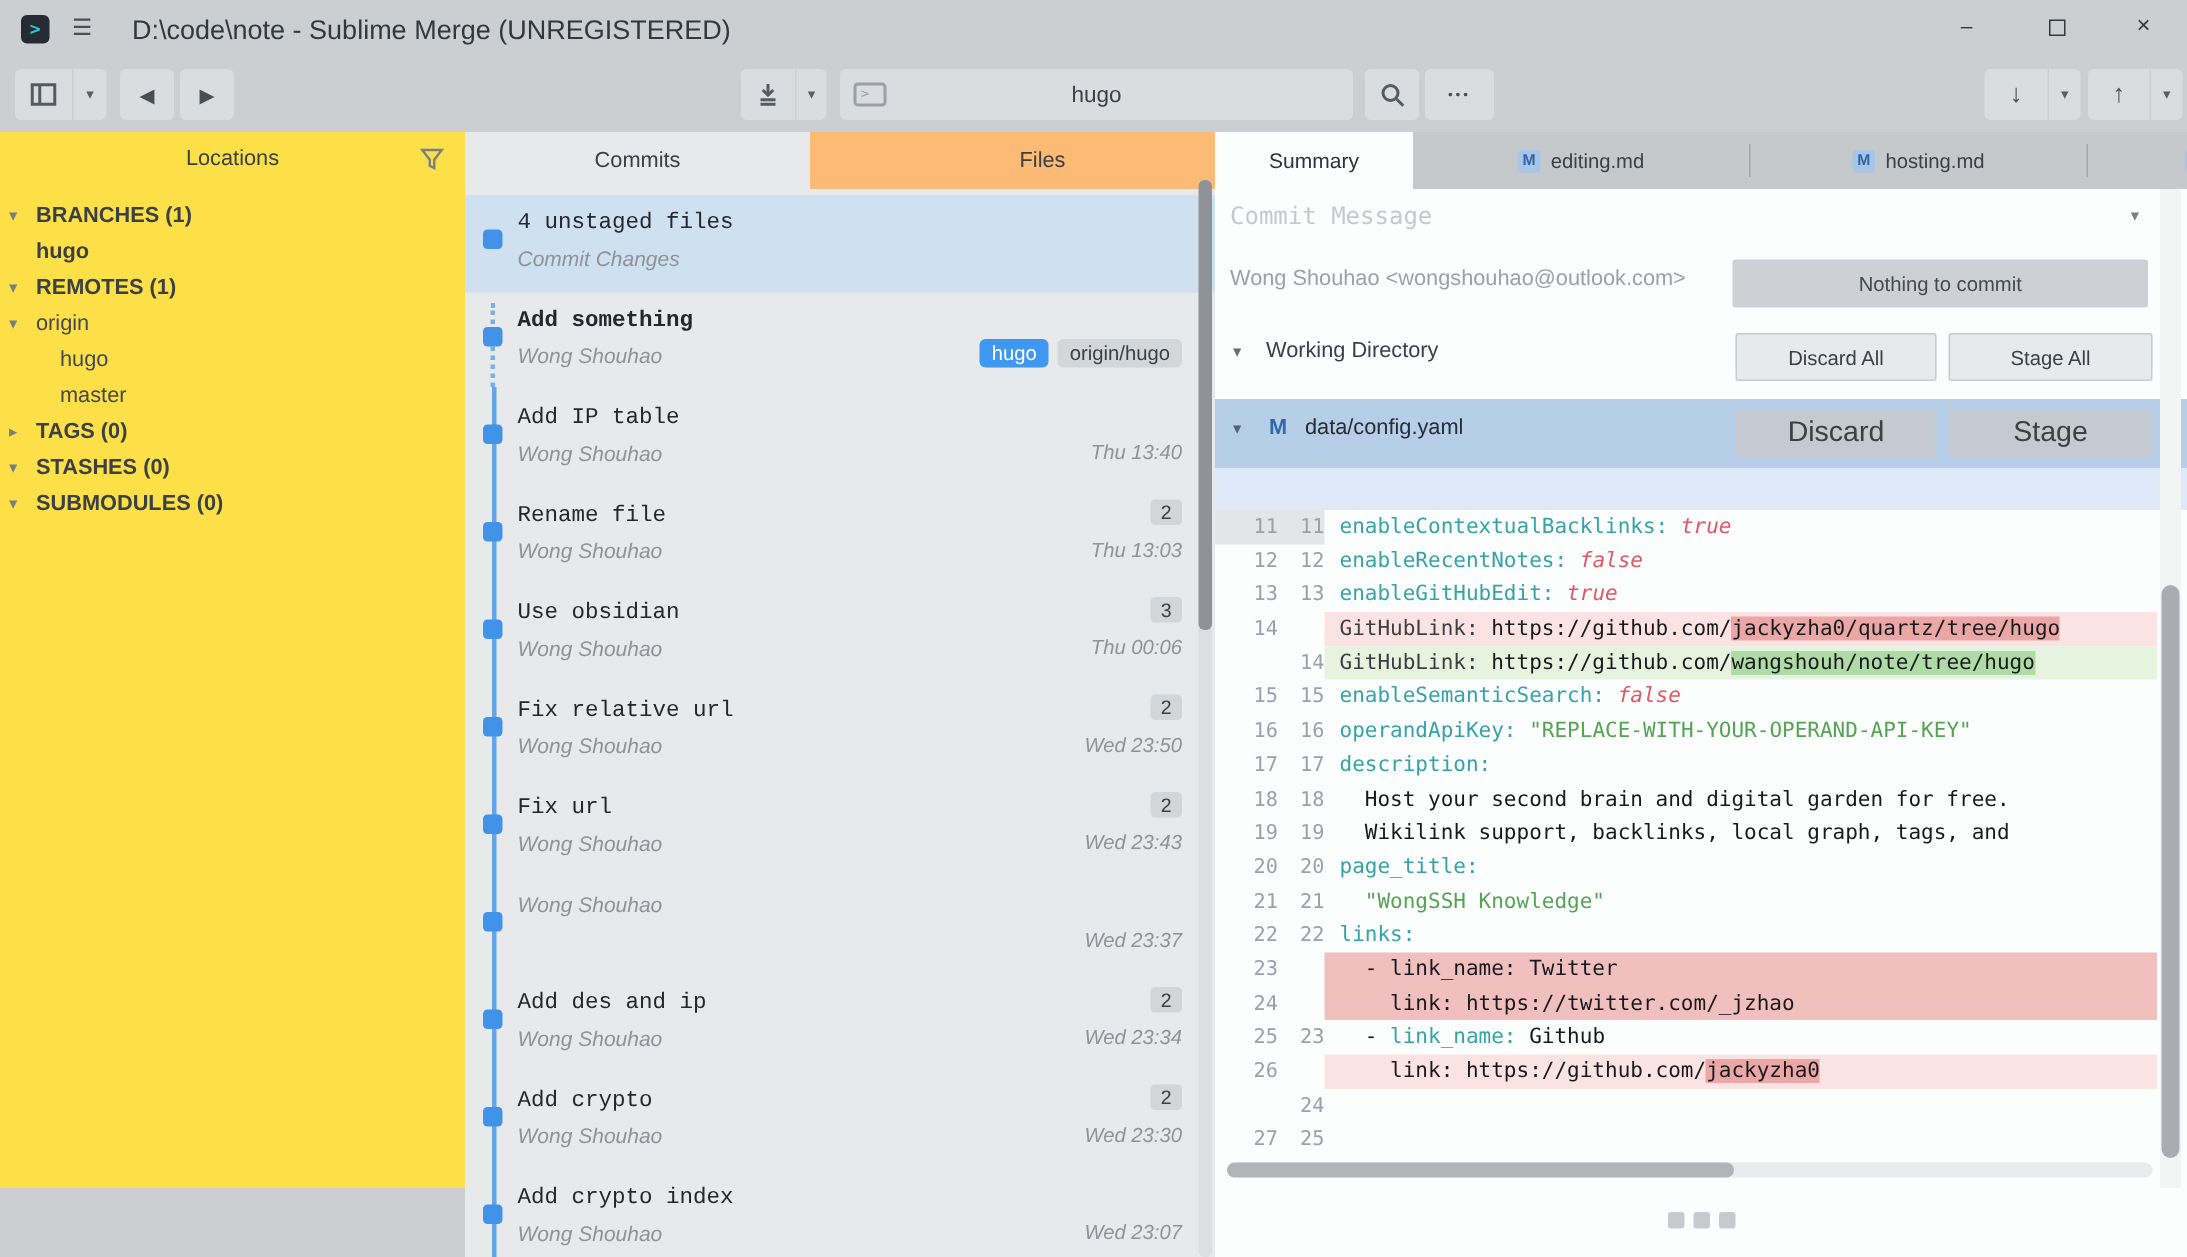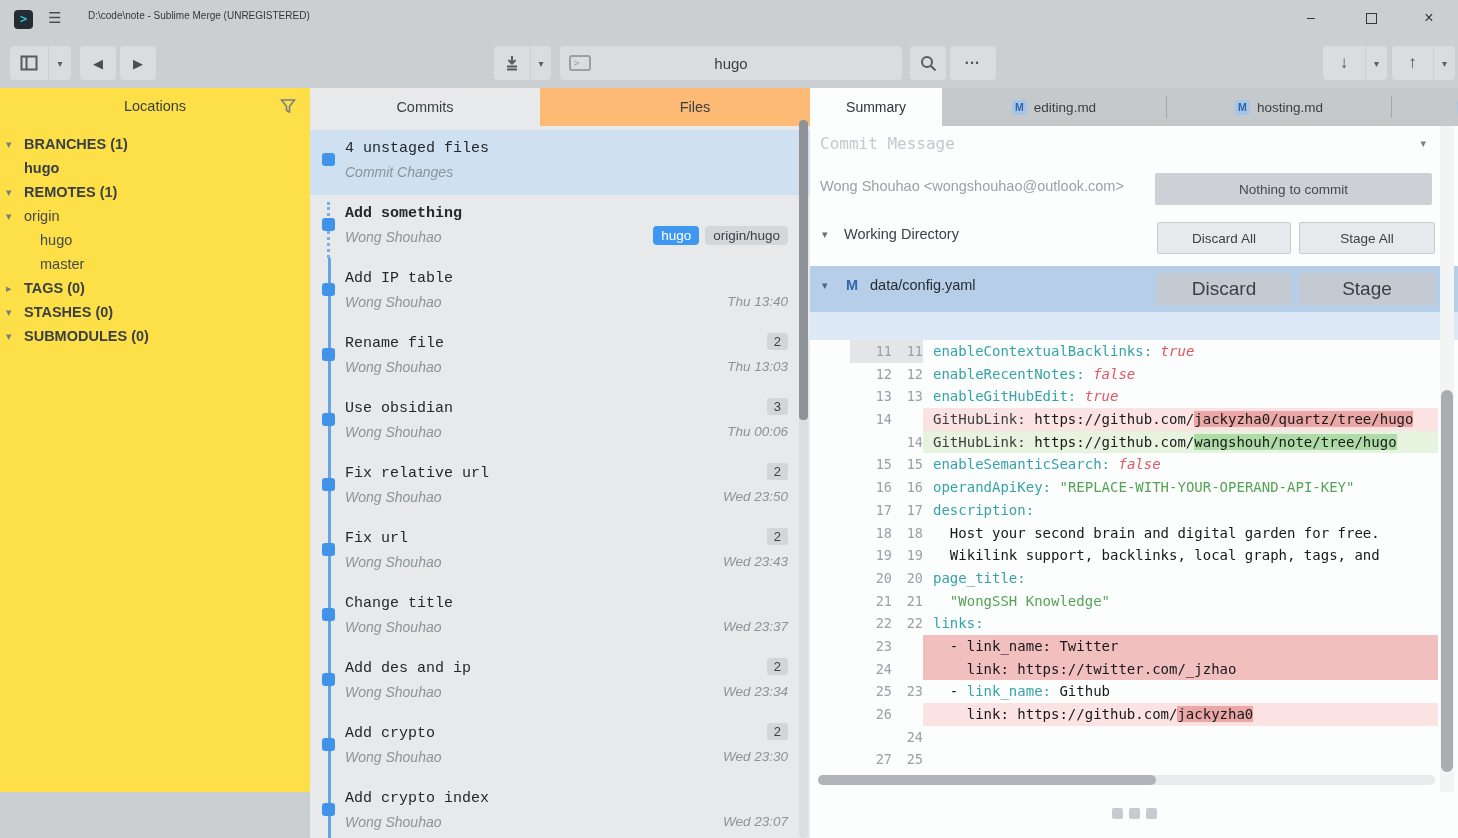--- a/index.html
+++ b/index.html
@@ -3,21 +3,21 @@
 <meta charset="utf-8">
 <style>
   * { margin:0; padding:0; box-sizing:border-box; }
   html,body { width:1458px; height:838px; overflow:hidden; }
   body { font-family:"Liberation Sans", sans-serif; background:#cbcfd2; position:relative; color:#2f3338; }
 
   
   .titlebar { position:absolute; left:0; top:0; width:1458px; height:38px; }
   .appicon { position:absolute; left:14px; top:10px; width:19px; height:19px; background:#252b33; border-radius:4px; color:#2cc9da; font-weight:bold; font-size:12px; text-align:center; line-height:18px; font-family:"DejaVu Sans Mono", monospace; }
   .menu-btn { position:absolute; left:48px; top:9px; font-size:15px; color:#4a4f54; cursor:default; }
-  .win-title { position:absolute; left:88px; top:10px; font-size:10px; color:#33383d; }
+  .win-title { position:absolute; left:88px; top:10px; font-size:18px; color:#33383d; }
   .win-ctrl { position:absolute; top:9px; width:30px; height:20px; text-align:center; font-size:14px; color:#33383d; }
   .ctrl-min { left:1296px; } .ctrl-max { left:1356px; } .ctrl-close { left:1414px; font-size:16px; }
   .max-box { display:inline-block; width:11px; height:11px; border:1.4px solid #33383d; margin-top:4px; }
 
   
   .toolbar { position:absolute; left:0; top:38px; width:1458px; height:50px; }
   .tbtn { position:absolute; top:8px; height:34px; background:#dadde0; border-radius:4px; display:flex; align-items:center; justify-content:center; color:#4a4f54; }
   .tbtn .caret { font-size:10px; color:#5a5f64; }
   .btn-layout { left:10px; width:38px; border-radius:4px 0 0 4px; }
   .btn-layout-caret { left:49px; width:22px; border-radius:0 4px 4px 0; }
@@ -96,21 +96,21 @@
   .file-row { position:absolute; left:0; top:178px; width:648px; height:46px; background:#b7cee9; }
   .file-tri { position:absolute; left:12px; top:13px; color:#52627a; }
   .file-m { position:absolute; left:36px; top:11px; font-weight:bold; font-size:14.5px; color:#3468ac; }
   .file-path { position:absolute; left:60px; top:11px; font-size:14.5px; color:#262c33; }
   .btn-onblue { position:absolute; top:7px; height:32px; background:#c3cad2; border:none; border-radius:2px; font-size:19px; color:#3b4045; font-family:"Liberation Sans", sans-serif; }
   .btn-discard { left:347px; width:134px; }
   .btn-stage { left:489px; width:136px; }
   .hunk-strip { position:absolute; left:0; top:224px; width:648px; height:28px; background:#dde9f6; }
 
   
-  .diff { position:absolute; left:0; top:252px; width:628px; height:432px; background:#fcfdfd;padding-left:40px; }
+  .diff { position:absolute; left:0; top:252px; width:628px; height:432px; background:#fcfdfd; }
   .dline { display:flex; height:22.7px; font-family:"DejaVu Sans Mono", monospace; font-size:14px; line-height:22.7px; white-space:pre; }
   .onum, .nnum { flex:none; text-align:right; color:#9ba1a7; font-size:13.5px; }
   .onum { width:42px; } .nnum { width:31px; }
   .code { flex:1 1 auto; padding-left:10px; overflow:hidden; color:#17191b; }
   .dline.mark .onum, .dline.mark .nnum { background:#e3e5e6; }
   .dline.del .code { background:#fbe3e3; }
   .dline.delS .code { background:#f2bfbf; }
   .dline.add .code { background:#e5f3df; }
   .sk { color:#36a3a8; } .sb { color:#e25667; font-style:italic; } .ss { color:#55a455; }
   .sp { color:#17191b; } .sd { color:#3c3f42; }
@@ -257,21 +257,20 @@
       </div>
       <div class="commit-row">
         <span class="c-node"></span>
         <div class="c-title">Fix url</div>
         <div class="c-sub">Wong Shouhao</div>
         <span class="c-count">2</span>
         <span class="c-date">Wed 23:43</span>
       </div>
       <div class="commit-row">
         <span class="c-node"></span>
-        <div class="c-title">Change title</div>
         <div class="c-sub">Wong Shouhao</div>
         <span class="c-date">Wed 23:37</span>
       </div>
       <div class="commit-row">
         <span class="c-node"></span>
         <div class="c-title">Add des and ip</div>
         <div class="c-sub">Wong Shouhao</div>
         <span class="c-count">2</span>
         <span class="c-date">Wed 23:34</span>
       </div>

